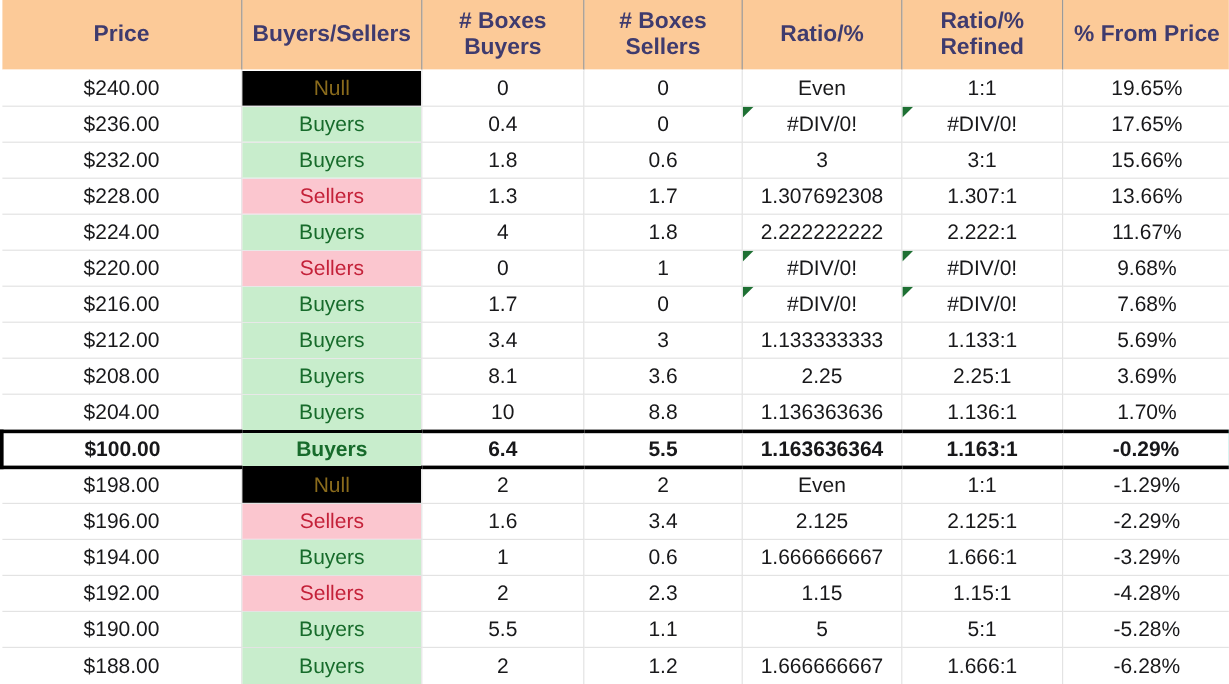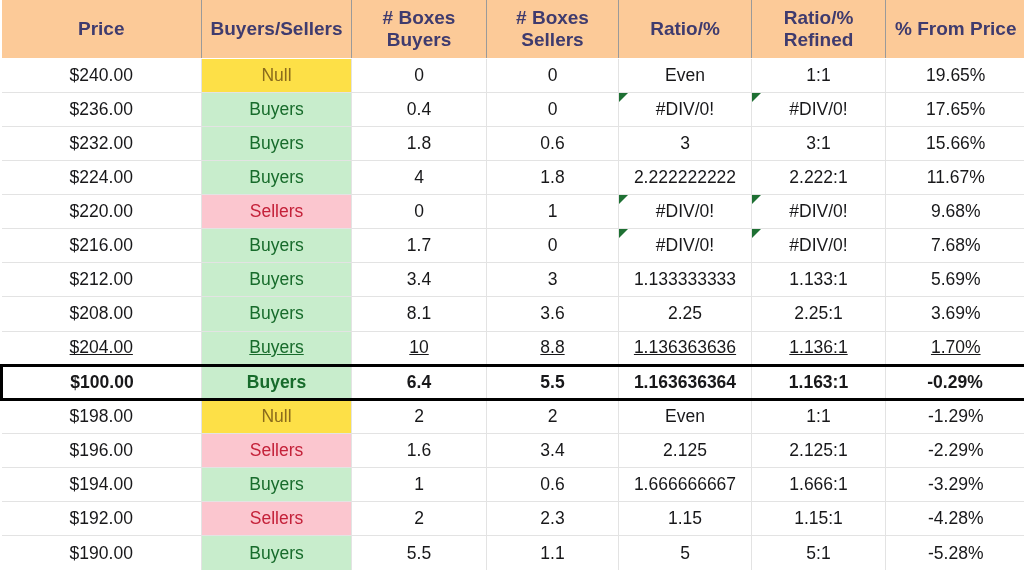--- a/index.html
+++ b/index.html
@@ -67,31 +67,31 @@
   }
   tbody td:last-child { border-right: none; }
   tbody tr:last-child td { border-bottom: none; }
 
   td.price { }
 
   
   td.bs { font-size: 17.5px; }
   td.bs.buyers  { background: #c8edcc; color: #176b2b; }
   td.bs.sellers { background: #fbc6cf; color: #c42139; }
-  td.bs.null    { background: #fde047; color: #8a6b1c; }
+  td.bs.null    { background: #000000; color: #8a6b1c; }
 
   
   tr.focus td {
     font-weight: bold;
     border-top: 3px solid #000000;
     border-bottom: 3px solid #000000;
   }
   tr.focus td.edge-left  { border-left: 3px solid #000000; }
   tr.focus td.edge-right { border-right: 3px solid #14b8a6; }
-  tr.prefocus td { border-bottom: none; text-decoration: underline; }
+  tr.prefocus td { border-bottom: none; }
 
   
   .cmt {
     position: absolute;
     top: 0;
     left: 0;
     width: 0;
     height: 0;
     border-top: 9px solid #1e7033;
     border-right: 9px solid transparent;
@@ -148,20 +148,29 @@
         <tr>
           <td class="price edge-left"><span>$232.00</span></td>
           <td class="bs buyers"><span>Buyers</span></td>
           <td class=""><span>1.8</span></td>
           <td class=""><span>0.6</span></td>
           <td class=""><span>3</span></td>
           <td class=""><span>3:1</span></td>
           <td class="edge-right"><span>15.66%</span></td>
         </tr>
         <tr>
+          <td class="price edge-left"><span>$228.00</span></td>
+          <td class="bs sellers"><span>Sellers</span></td>
+          <td class=""><span>1.3</span></td>
+          <td class=""><span>1.7</span></td>
+          <td class=""><span>1.307692308</span></td>
+          <td class=""><span>1.307:1</span></td>
+          <td class="edge-right"><span>13.66%</span></td>
+        </tr>
+        <tr>
           <td class="price edge-left"><span>$224.00</span></td>
           <td class="bs buyers"><span>Buyers</span></td>
           <td class=""><span>4</span></td>
           <td class=""><span>1.8</span></td>
           <td class=""><span>2.222222222</span></td>
           <td class=""><span>2.222:1</span></td>
           <td class="edge-right"><span>11.67%</span></td>
         </tr>
         <tr>
           <td class="price edge-left"><span>$220.00</span></td>
@@ -255,15 +264,24 @@
         </tr>
         <tr>
           <td class="price edge-left"><span>$190.00</span></td>
           <td class="bs buyers"><span>Buyers</span></td>
           <td class=""><span>5.5</span></td>
           <td class=""><span>1.1</span></td>
           <td class=""><span>5</span></td>
           <td class=""><span>5:1</span></td>
           <td class="edge-right"><span>-5.28%</span></td>
         </tr>
+        <tr>
+          <td class="price edge-left"><span>$188.00</span></td>
+          <td class="bs buyers"><span>Buyers</span></td>
+          <td class=""><span>2</span></td>
+          <td class=""><span>1.2</span></td>
+          <td class=""><span>1.666666667</span></td>
+          <td class=""><span>1.666:1</span></td>
+          <td class="edge-right"><span>-6.28%</span></td>
+        </tr>
       </tbody>
   </table>
 </div>
 
 </body></html>

